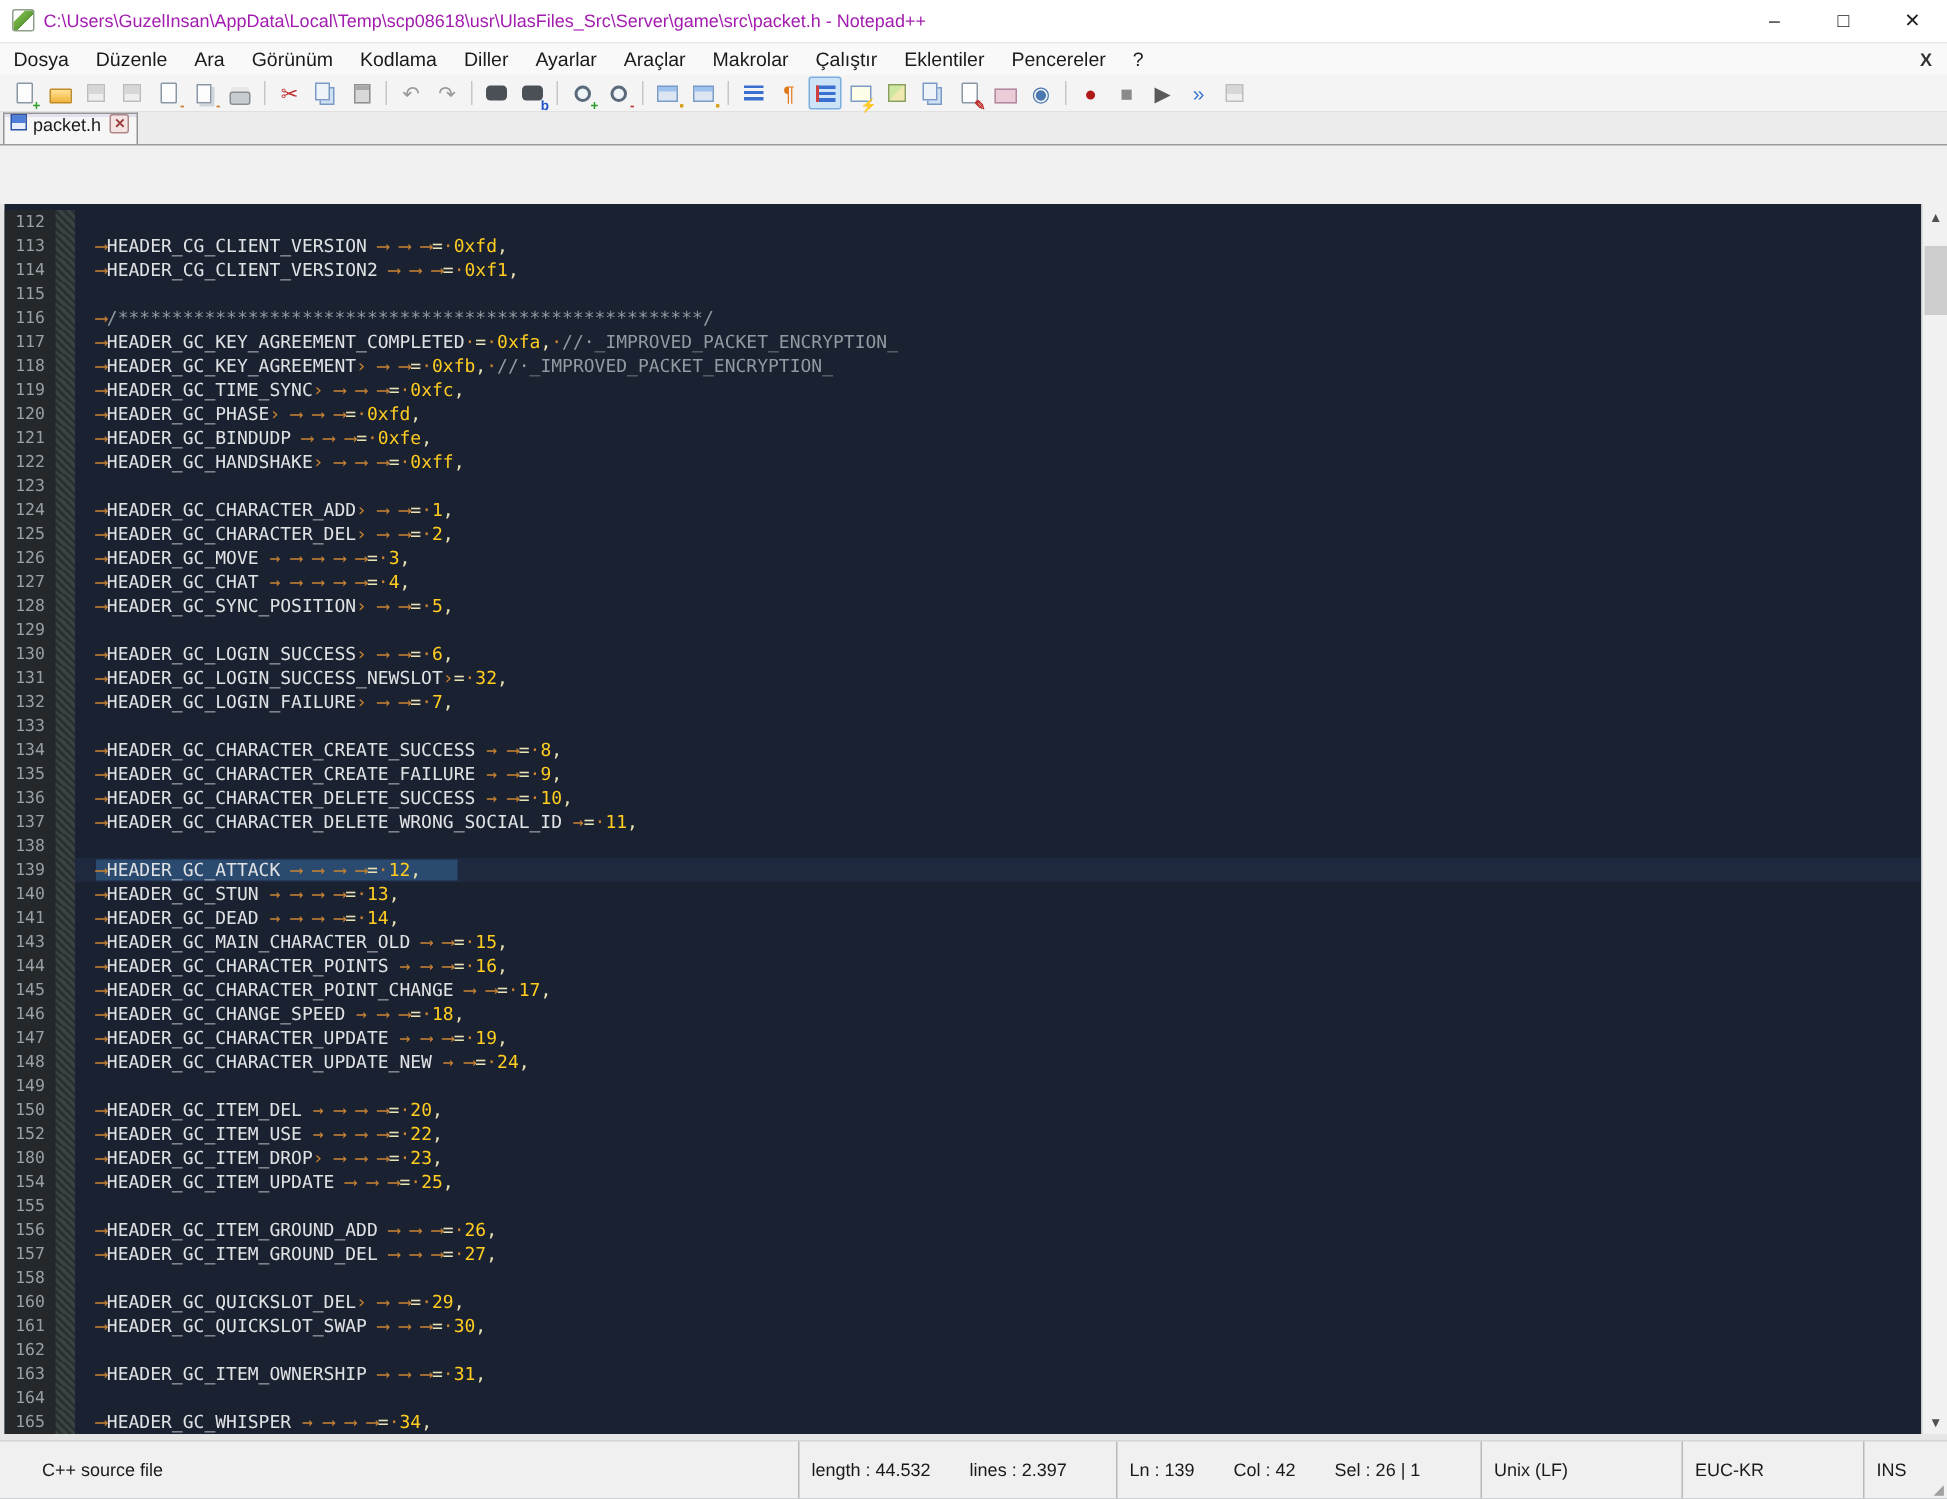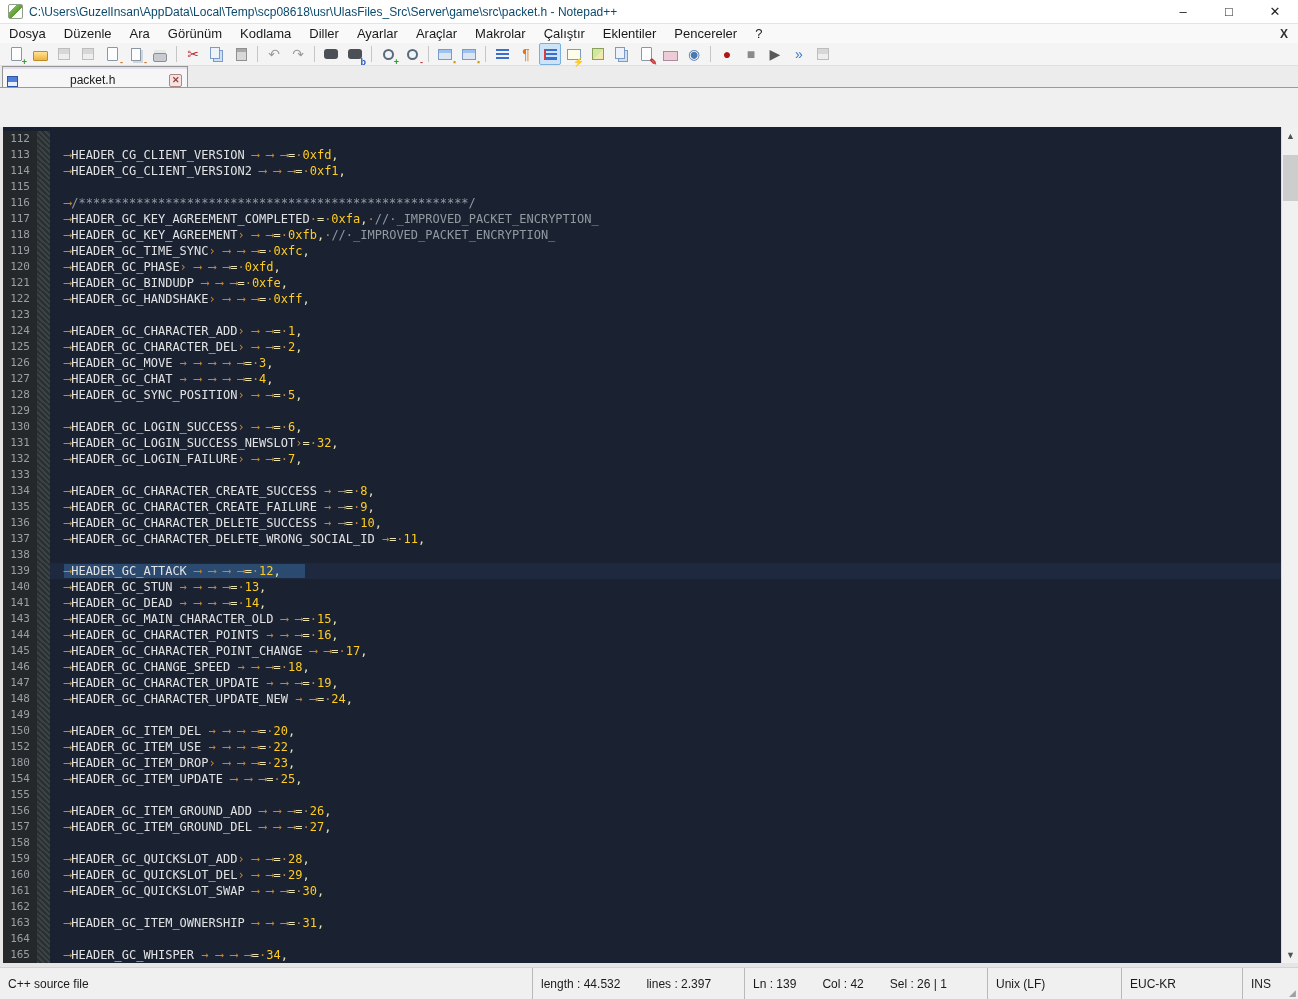--- a/index.html
+++ b/index.html
@@ -7,21 +7,21 @@
     font-family:"Liberation Sans", sans-serif; }
   .window { position:relative; width:1298px; height:999px; background:#f0f0f0;
     display:flex; flex-direction:column; }
 
   
   .titlebar { height:30px; background:#ffffff; display:flex; align-items:center;
     border-bottom:1px solid #e4e4e4; }
   .npp-icon { width:15px; height:15px; margin:0 6px 0 8px; border:1px solid #8fa08a;
     border-radius:2px;
     background:linear-gradient(135deg,#ffffff 30%,#7ab648 30%,#5a9a35 60%,#ffffff 60%); }
-  .title-text { font-size:12px; color:#0c4a6e; white-space:nowrap; overflow:hidden; }
+  .title-text { font-size:12px; color:#a21caf; white-space:nowrap; overflow:hidden; }
   .win-controls { margin-left:auto; display:flex; height:100%; }
   .win-btn { width:46px; height:100%; display:flex; align-items:center; justify-content:center;
     font-size:13px; color:#222; cursor:default; }
 
   
   .menubar { height:22px; background:#f9f9f9; display:flex; align-items:center;
     font-size:13px; color:#1a1a1a; }
   .mitem { padding:2px 9px; }
   .menu-close { margin-left:auto; margin-right:10px; font-size:12px; color:#333; font-weight:bold; }
 
@@ -60,22 +60,22 @@
                 background:linear-gradient(90deg,#d04040 0 2px,transparent 2px),
                            linear-gradient(#3a6fd0 0 2px,transparent 2px 4px,#3a6fd0 4px 6px,transparent 6px 8px,#3a6fd0 8px 11px); }
   .art-udl    { width:14px; height:11px; background:#fdfde8; border:1px solid #7a9ac8; }
   .art-map    { width:12px; height:12px; border:1px solid #8aa058;
                 background:linear-gradient(135deg,#cfe8a0 0 50%,#f0e8b0 50%); }
 
   
   .tabbar { height:22px; background:#ececec; display:flex; align-items:flex-end;
     border-bottom:1px solid #9a9a9a; padding-left:2px; }
   .tab { height:21px; background:#f6f6f6; border:1px solid #949494; border-bottom:none;
-    display:flex; align-items:flex-end; padding:0 5px 0 4px; font-size:12px; color:#1a1a1a;
-    box-shadow:inset 0 2px 0 #e4e0ee;gap:48px; }
+    display:flex; align-items:flex-start; padding:0 5px 0 4px; font-size:12px; color:#1a1a1a;
+    box-shadow:inset 0 2px 0 #e4e0ee; }
   .tab .art-floppy-blue { margin-right:4px; }
   .tab-close { margin-left:6px; width:13px; height:13px; border:1px solid #b08585; border-radius:2px;
     background:#f3e3e3; color:#9a3a3a; font-size:9px; font-weight:bold; display:flex;
     align-items:center; justify-content:center; line-height:1; }
 
   
   .editor-wrap { flex:1; position:relative; background:#e6e6e6; border-left:3px solid #e6e6e6;
     border-bottom:4px solid #e6e6e6; display:flex;margin-top:39px; }
   .editor { flex:1; background:var(--editor-bg); overflow:hidden; padding-top:4px; position:relative; }
   .row { display:flex; height:16px; line-height:16px; white-space:pre;
@@ -96,21 +96,21 @@
   
   .vscroll { width:17px; flex:0 0 17px; background:#f1f1f1; position:relative;
     border-left:1px solid #dcdcdc; }
   .sb-arrow { position:absolute; left:0; width:17px; height:17px; display:flex;
     align-items:center; justify-content:center; font-size:9px; color:#505050; }
   .sb-up { top:0; } .sb-down { bottom:0; }
   .sb-thumb { position:absolute; left:1px; width:15px; top:28px; height:46px; background:#cdcdcd; }
 
   
   .statusbar { height:40px; background:#f0f0f0; border-top:1px solid #d4d4d4;
-    display:flex; align-items:stretch; font-size:12px; color:#1a1a1a; }
+    display:flex; align-items:stretch; font-size:12px; color:#1a1a1a;padding-left:20px; }
   .scell { display:flex; align-items:center; padding:0 8px; border-right:1px solid #b9b9b9; }
   .scell.first { flex:1; border-right:1px solid #b9b9b9; }
   .scell.gap > span { margin-right:26px; }
   .scell.gap > span:last-child { margin-right:0; }
   .grip { width:14px; display:flex; align-items:flex-end; justify-content:flex-end;
     color:#a0a0a0; font-size:9px; padding:0 2px 1px 0; }
 </style>
 </head>
 <body>
 
@@ -309,21 +309,20 @@
         <div class="row"><span class="lnum">148</span><span class="hatch"></span><span class="code"><span class="sg-t">⟶</span><span class="sg-i">HEADER_GC_CHARACTER_UPDATE_NEW</span><span class="sg-t"> → ⟶</span><span class="sg-o">=</span><span class="sg-t">·</span><span class="sg-n">24</span><span class="sg-o">,</span></span></div>
         <div class="row"><span class="lnum">149</span><span class="hatch"></span><span class="code"></span></div>
         <div class="row"><span class="lnum">150</span><span class="hatch"></span><span class="code"><span class="sg-t">⟶</span><span class="sg-i">HEADER_GC_ITEM_DEL</span><span class="sg-t"> → ⟶ ⟶ ⟶</span><span class="sg-o">=</span><span class="sg-t">·</span><span class="sg-n">20</span><span class="sg-o">,</span></span></div>
         <div class="row"><span class="lnum">152</span><span class="hatch"></span><span class="code"><span class="sg-t">⟶</span><span class="sg-i">HEADER_GC_ITEM_USE</span><span class="sg-t"> → ⟶ ⟶ ⟶</span><span class="sg-o">=</span><span class="sg-t">·</span><span class="sg-n">22</span><span class="sg-o">,</span></span></div>
         <div class="row"><span class="lnum">180</span><span class="hatch"></span><span class="code"><span class="sg-t">⟶</span><span class="sg-i">HEADER_GC_ITEM_DROP</span><span class="sg-t">› ⟶ ⟶ ⟶</span><span class="sg-o">=</span><span class="sg-t">·</span><span class="sg-n">23</span><span class="sg-o">,</span></span></div>
         <div class="row"><span class="lnum">154</span><span class="hatch"></span><span class="code"><span class="sg-t">⟶</span><span class="sg-i">HEADER_GC_ITEM_UPDATE</span><span class="sg-t"> ⟶ ⟶ ⟶</span><span class="sg-o">=</span><span class="sg-t">·</span><span class="sg-n">25</span><span class="sg-o">,</span></span></div>
         <div class="row"><span class="lnum">155</span><span class="hatch"></span><span class="code"></span></div>
         <div class="row"><span class="lnum">156</span><span class="hatch"></span><span class="code"><span class="sg-t">⟶</span><span class="sg-i">HEADER_GC_ITEM_GROUND_ADD</span><span class="sg-t"> ⟶ ⟶ ⟶</span><span class="sg-o">=</span><span class="sg-t">·</span><span class="sg-n">26</span><span class="sg-o">,</span></span></div>
         <div class="row"><span class="lnum">157</span><span class="hatch"></span><span class="code"><span class="sg-t">⟶</span><span class="sg-i">HEADER_GC_ITEM_GROUND_DEL</span><span class="sg-t"> ⟶ ⟶ ⟶</span><span class="sg-o">=</span><span class="sg-t">·</span><span class="sg-n">27</span><span class="sg-o">,</span></span></div>
         <div class="row"><span class="lnum">158</span><span class="hatch"></span><span class="code"></span></div>
-        <div class="row"><span class="lnum">159</span><span class="hatch"></span><span class="code"><span class="sg-t">⟶</span><span class="sg-i">HEADER_GC_QUICKSLOT_ADD</span><span class="sg-t">› ⟶ ⟶</span><span class="sg-o">=</span><span class="sg-t">·</span><span class="sg-n">28</span><span class="sg-o">,</span></span></div>
         <div class="row"><span class="lnum">160</span><span class="hatch"></span><span class="code"><span class="sg-t">⟶</span><span class="sg-i">HEADER_GC_QUICKSLOT_DEL</span><span class="sg-t">› ⟶ ⟶</span><span class="sg-o">=</span><span class="sg-t">·</span><span class="sg-n">29</span><span class="sg-o">,</span></span></div>
         <div class="row"><span class="lnum">161</span><span class="hatch"></span><span class="code"><span class="sg-t">⟶</span><span class="sg-i">HEADER_GC_QUICKSLOT_SWAP</span><span class="sg-t"> ⟶ ⟶ ⟶</span><span class="sg-o">=</span><span class="sg-t">·</span><span class="sg-n">30</span><span class="sg-o">,</span></span></div>
         <div class="row"><span class="lnum">162</span><span class="hatch"></span><span class="code"></span></div>
         <div class="row"><span class="lnum">163</span><span class="hatch"></span><span class="code"><span class="sg-t">⟶</span><span class="sg-i">HEADER_GC_ITEM_OWNERSHIP</span><span class="sg-t"> ⟶ ⟶ ⟶</span><span class="sg-o">=</span><span class="sg-t">·</span><span class="sg-n">31</span><span class="sg-o">,</span></span></div>
         <div class="row"><span class="lnum">164</span><span class="hatch"></span><span class="code"></span></div>
         <div class="row"><span class="lnum">165</span><span class="hatch"></span><span class="code"><span class="sg-t">⟶</span><span class="sg-i">HEADER_GC_WHISPER</span><span class="sg-t"> → ⟶ ⟶ ⟶</span><span class="sg-o">=</span><span class="sg-t">·</span><span class="sg-n">34</span><span class="sg-o">,</span></span></div>
       </div>
     <div class="vscroll">
       <span class="sb-arrow sb-up">▲</span>
       <span class="sb-thumb"></span>

